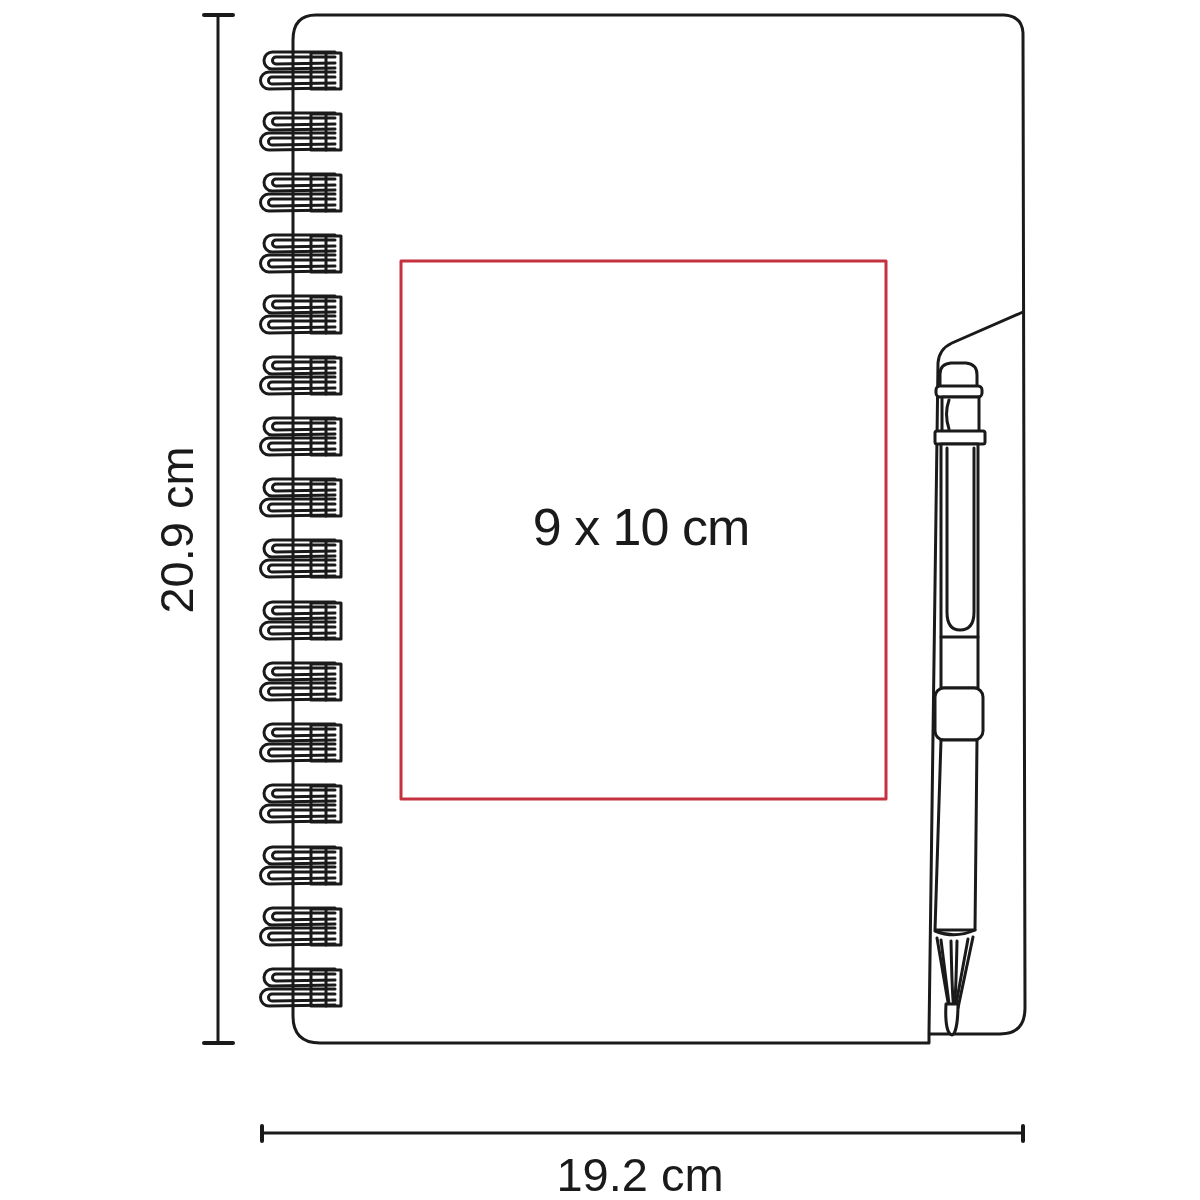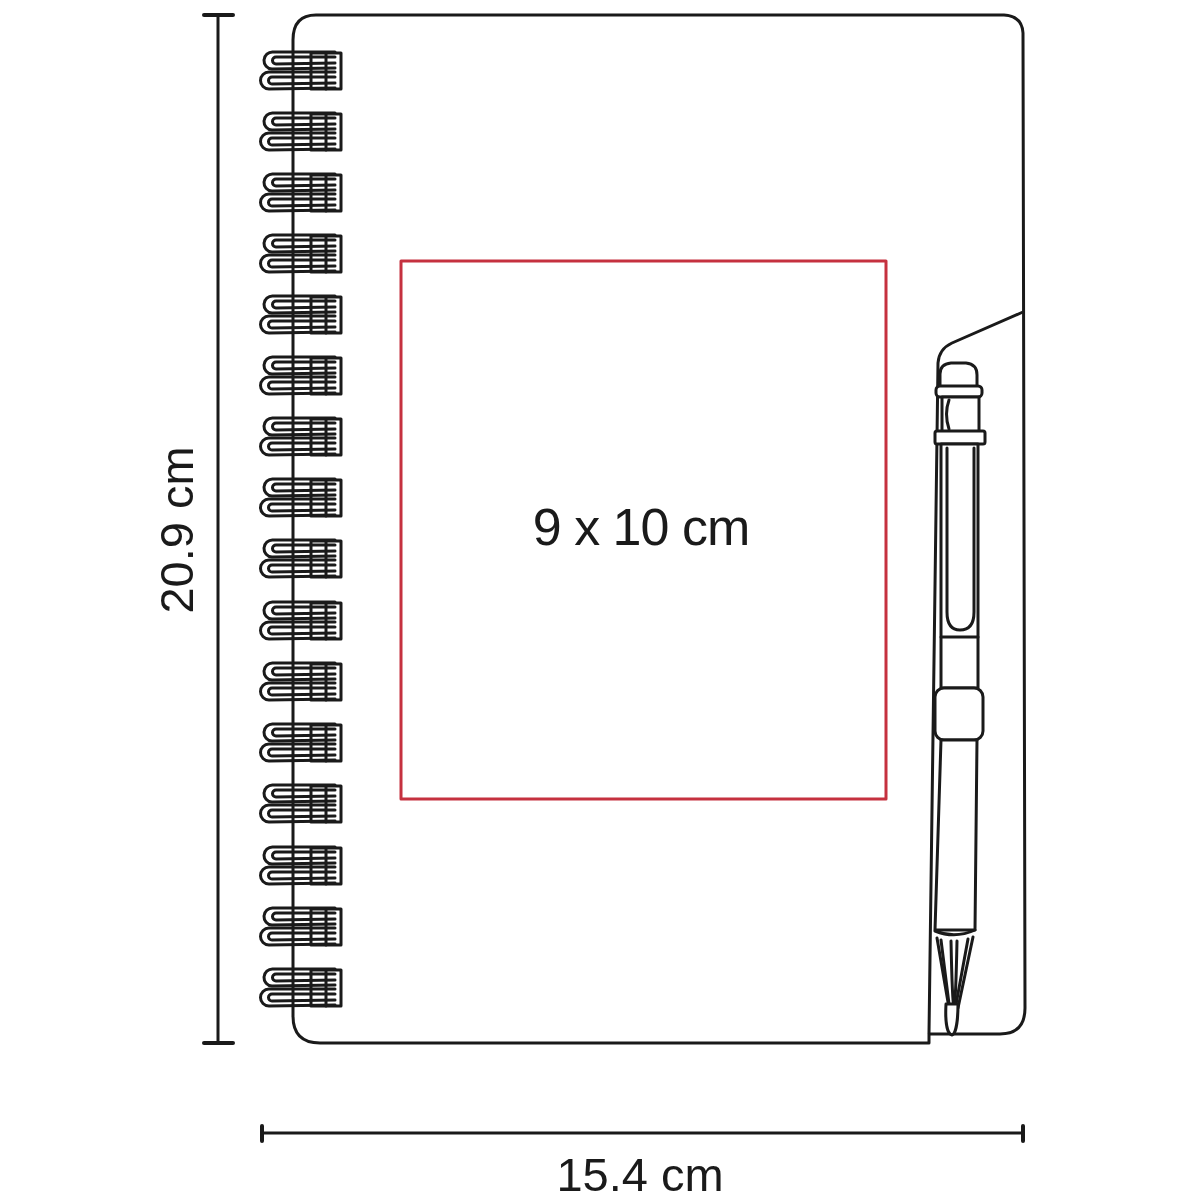--- a/index.html
+++ b/index.html
@@ -131,17 +131,17 @@
         <path d="M 262,1126 L 262,1141" stroke-width="4"></path>
         <path d="M 1023,1126 L 1023,1141" stroke-width="4"></path>
       </g>
 
       <rect x="401" y="261" width="485" height="538" fill="none" stroke="#c5313f" stroke-width="3"></rect>
     </g>
   </svg>
 
   <div class="dim-label vertical" style="left:176px; top:530px;">20.9 cm</div>
 
-  <div class="dim-label" style="left:640px; top:1174px;">15.4 cm</div>
+  <div class="dim-label" style="left:640px; top:1174px;">19.2 cm</div>
 
   <div class="print-label" style="left:641px; top:527px;text-align:right;">9 x 10 cm</div>
 
 </div>
 
 </body></html>

